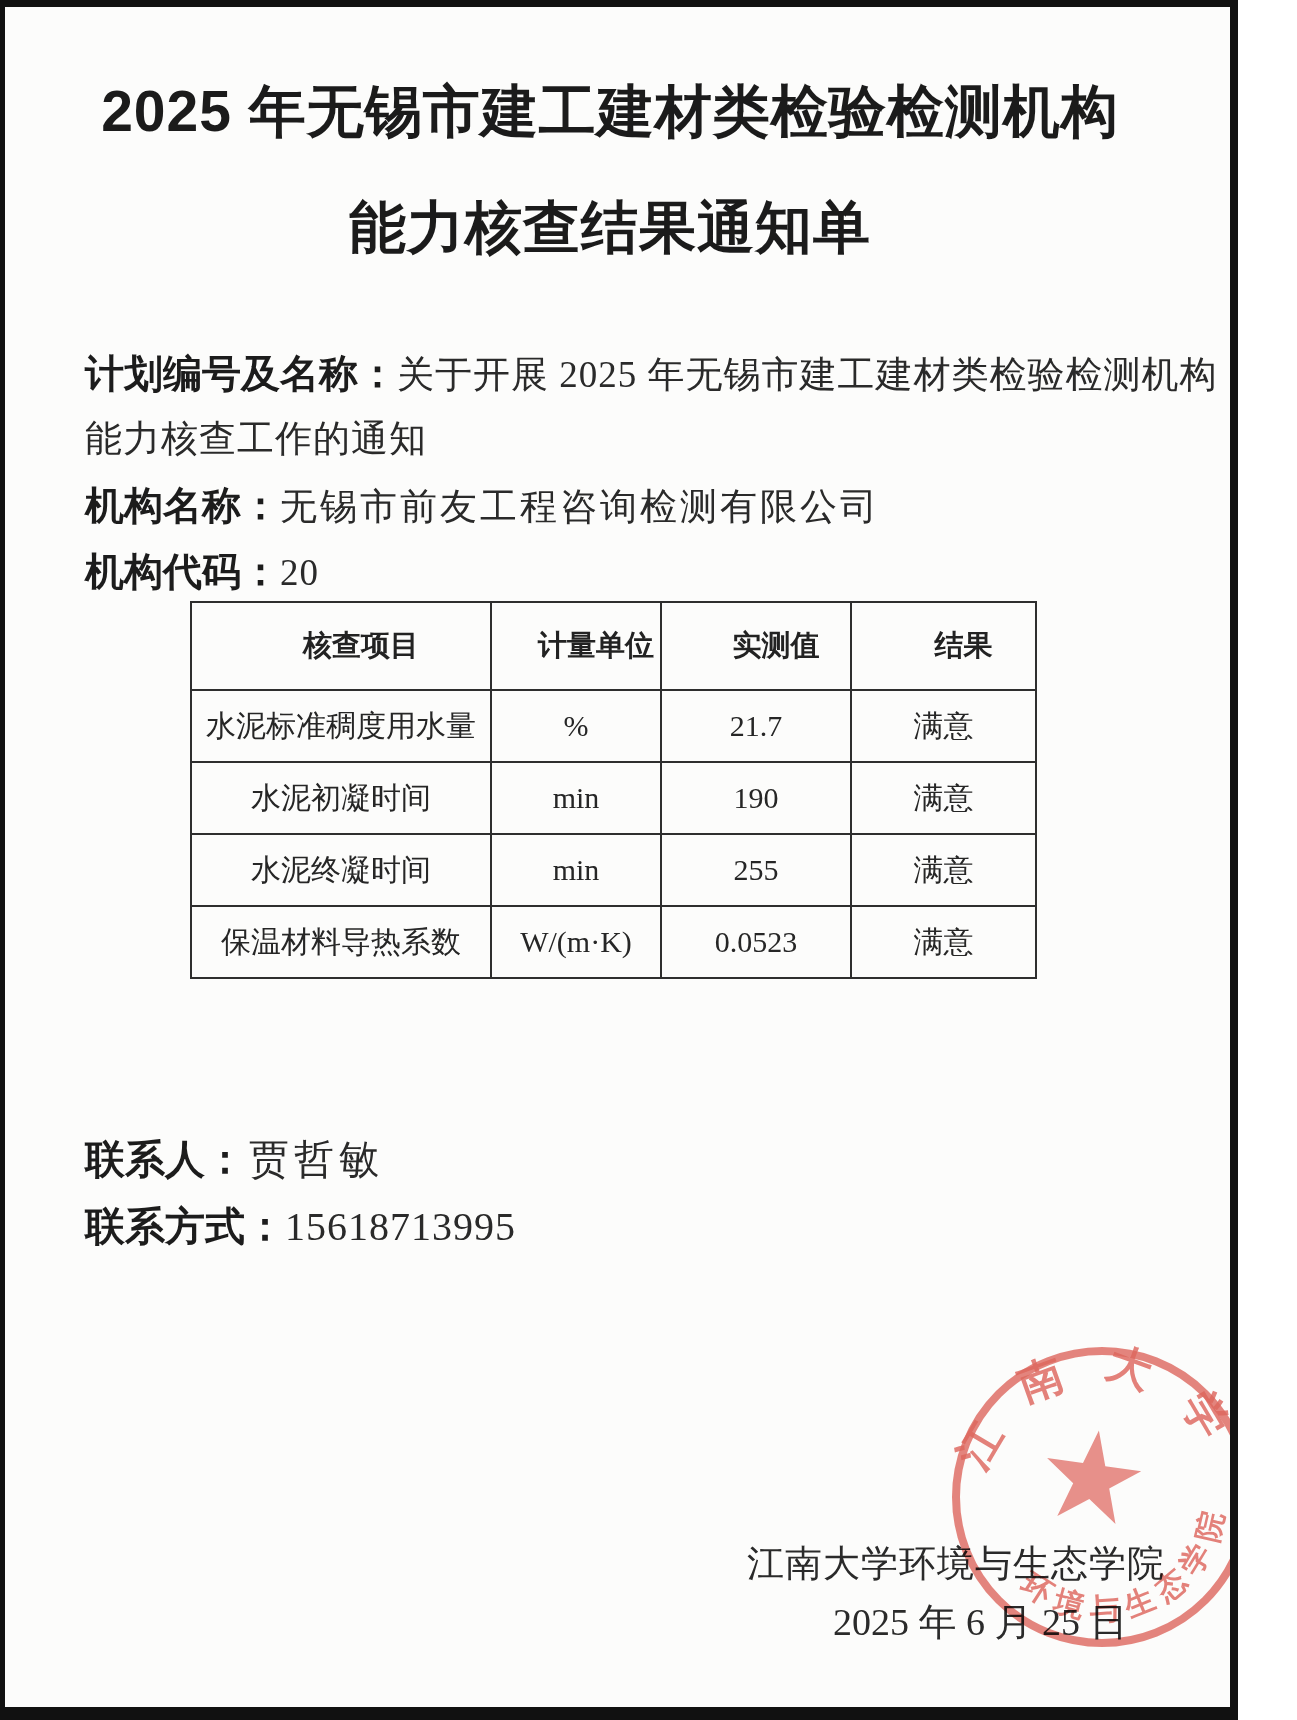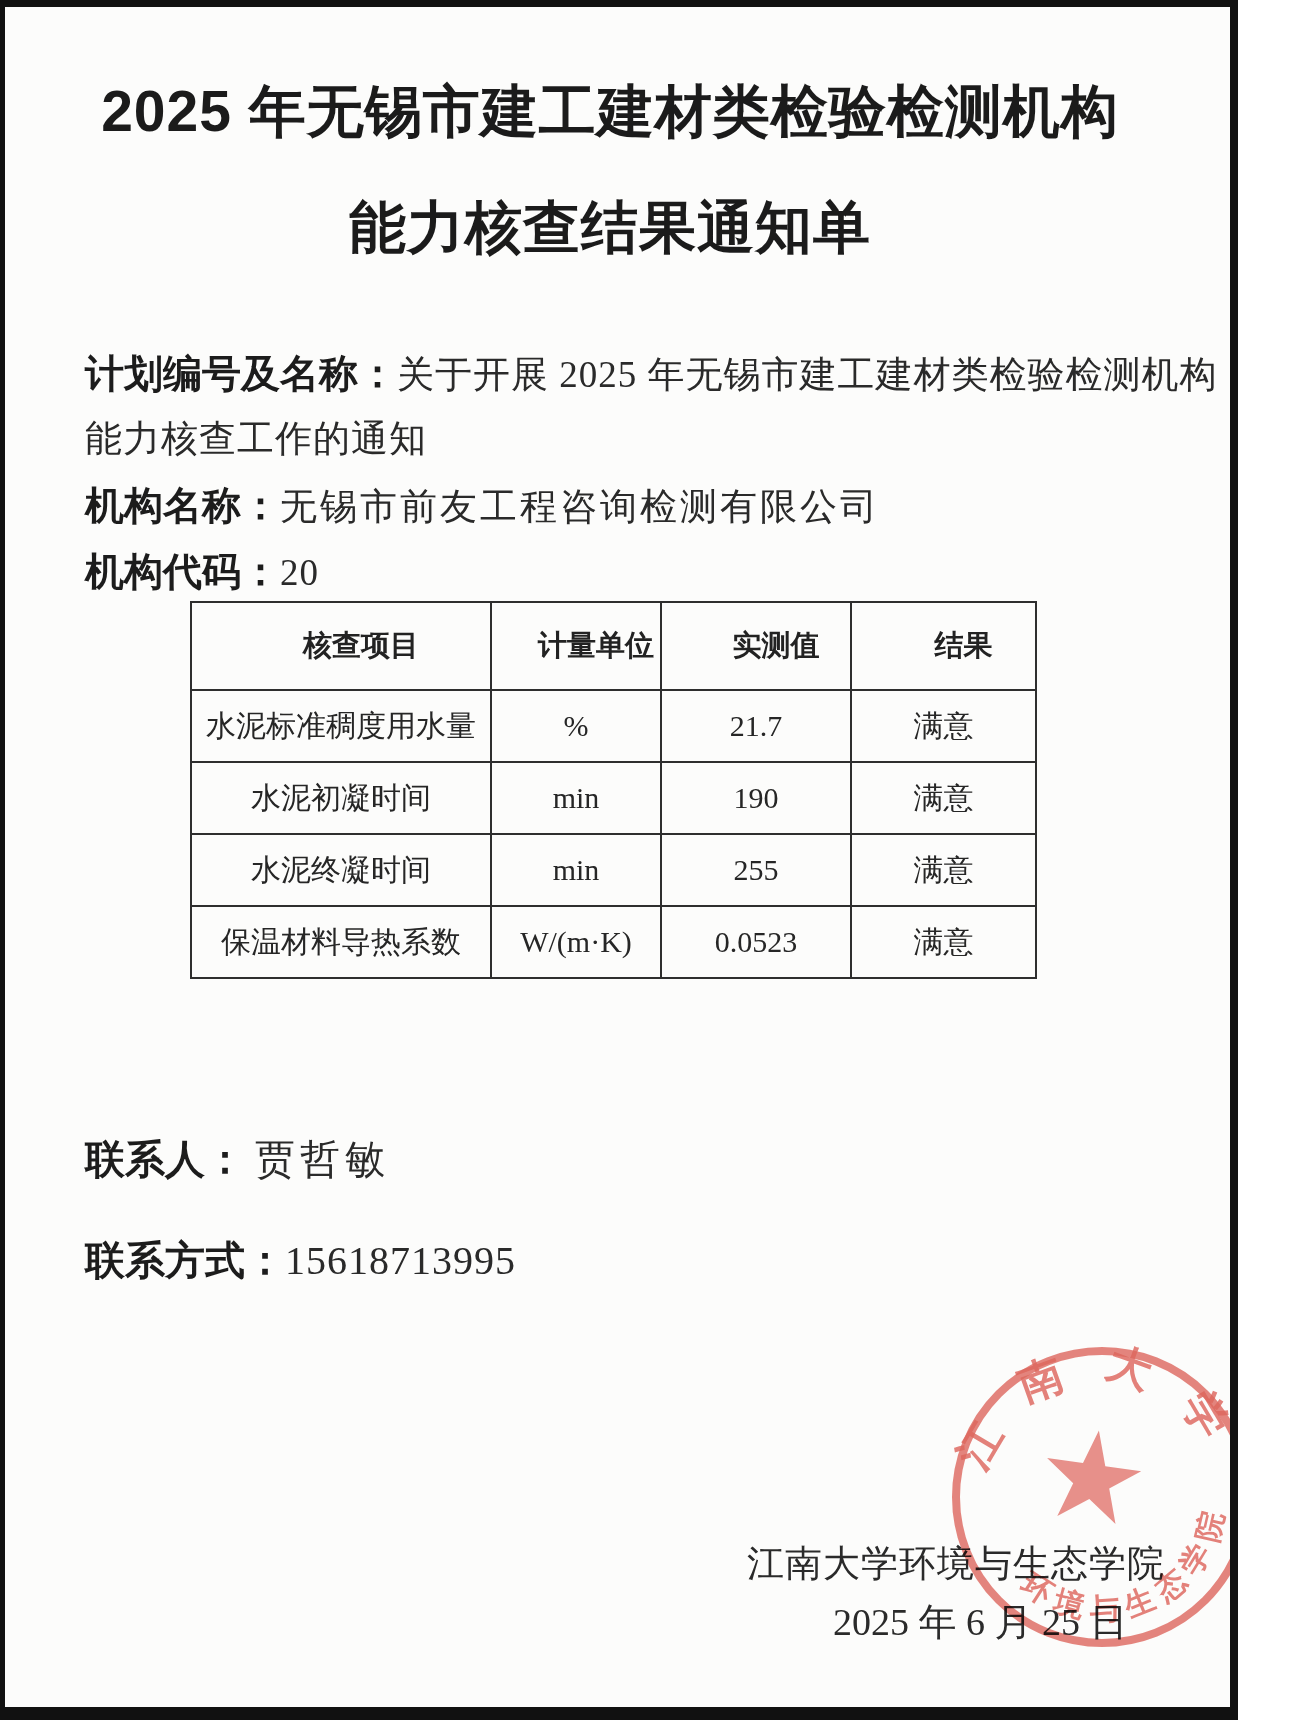--- a/index.html
+++ b/index.html
@@ -25,23 +25,23 @@
   .lbl{
     font-family:"Liberation Sans", sans-serif; font-weight:700;
     font-size:39px; color:#1c1c1c;
   }
   .val{
     font-family:"Liberation Serif", serif; font-size:37px; color:#2a2a2a;
     letter-spacing:1px;
     text-align:right;
   }
   .val-wide{letter-spacing:3px; }
-  .val-name{letter-spacing:5px; margin-left:10px;}
+  .val-name{letter-spacing:5px; margin-left:4px;}
   .plan1{top:340px;} .plan2{top:407px;} .orgname{top:472px;} .orgcode{top:538px;}
-  .contact{top:1125px;} .phone{top:1192px;margin-top:34px;}
+  .contact{top:1125px;} .phone{top:1192px;}
   .contact .lbl,.phone .lbl{font-size:40px;}
   .contact .val,.phone .val{font-size:40px;}
   .doc-table{
     position:absolute; left:185px; top:594px; border-collapse:collapse; table-layout:fixed;
   }
   .doc-table th,.doc-table td{
     border:2px solid #2e2e2e; text-align:center; vertical-align:middle;
     white-space:nowrap; overflow:hidden; padding:0;
   }
   .doc-table th{

